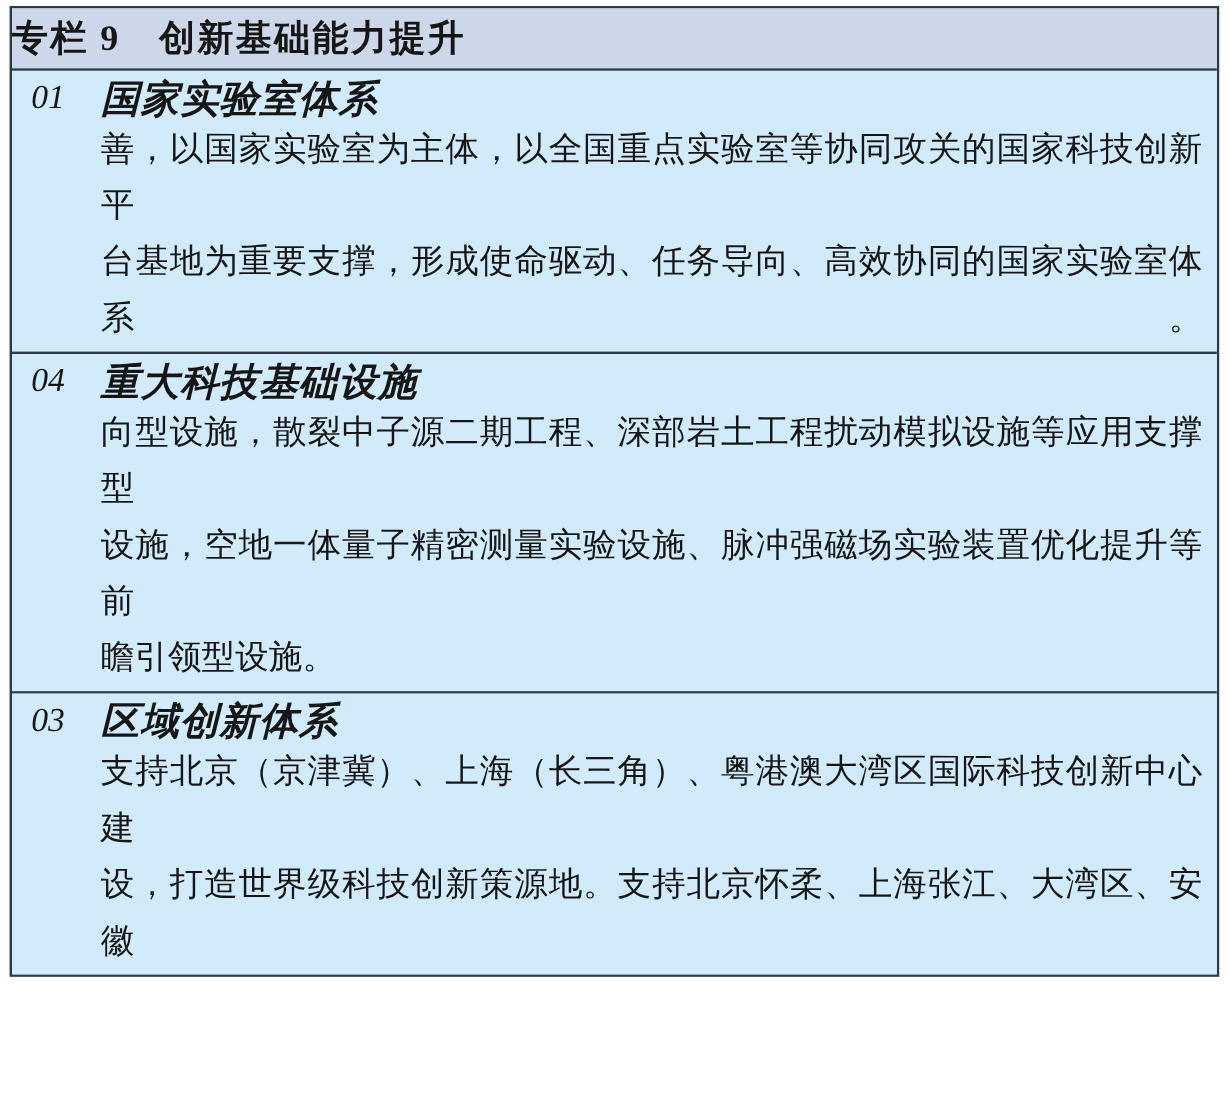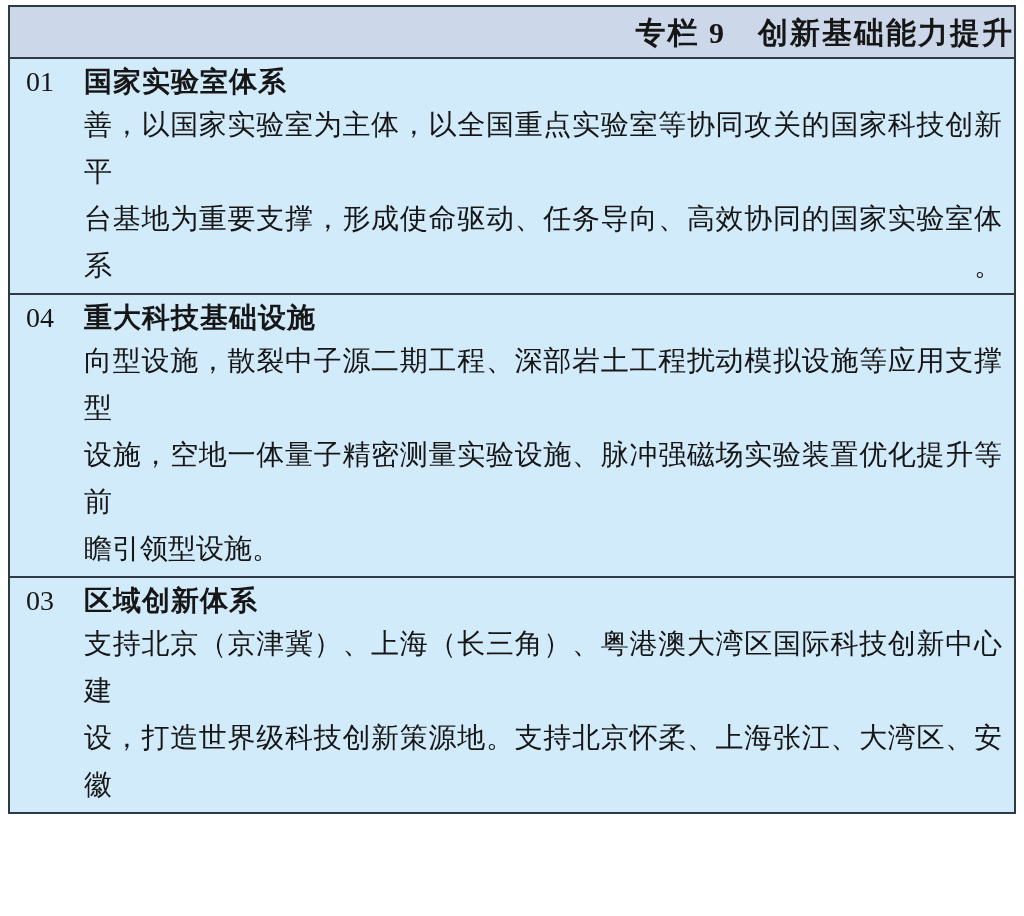--- a/index.html
+++ b/index.html
@@ -19,46 +19,47 @@
   .panel {
     position: absolute;
     left: 8px; top: 5px;
     width: 1008px;
     border: 2px solid var(--border);
     background: var(--body-bg);
   }
   .panel-header {
     height: 52px;
     line-height: 52px;
-    text-align: right;
+    text-align: left;
     font-size: 30px;
     font-weight: bold;
     letter-spacing: 2px;
     background: var(--header-bg);
     border-bottom: 2px solid var(--border);
   }
   .section {
     background: var(--body-bg);
     padding: 4px 12px 4px 16px;
     border-bottom: 2px solid var(--border);
   }
   .section:last-child { border-bottom: none; }
   .sec-head {
     display: flex;
     align-items: flex-end;
     line-height: 38px;
+    font-style: italic;
   }
   .sec-num {
     width: 58px;
     flex: 0 0 58px;
     font-size: 28px;
     font-weight: normal;
   }
   .sec-title {
-    font-size: 28px;
+    font-size: 32px;
     font-weight: bold;
     letter-spacing: 1px;
   }
   .sec-body { margin-left: 58px; }
   .para-line {
     font-size: 28px;
     line-height: 47px;
     text-align: justify;
     text-align-last: justify;
     text-justify: inter-character;

